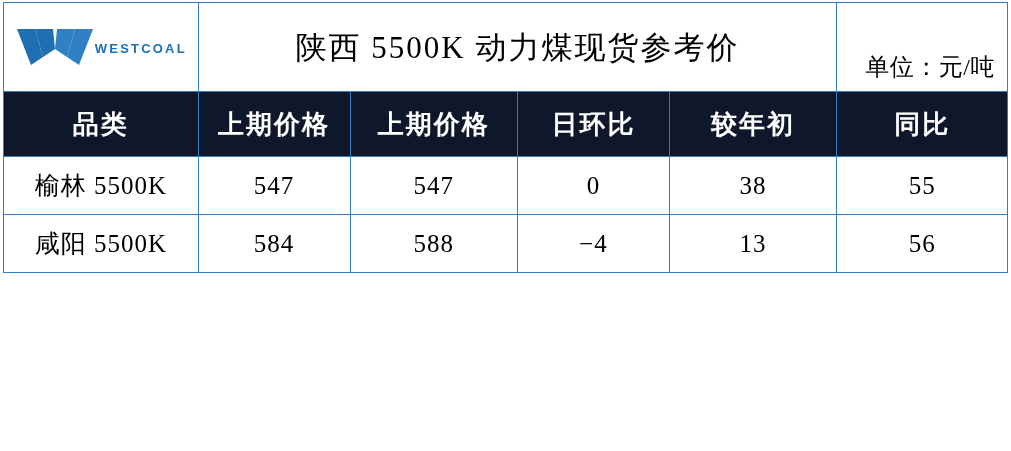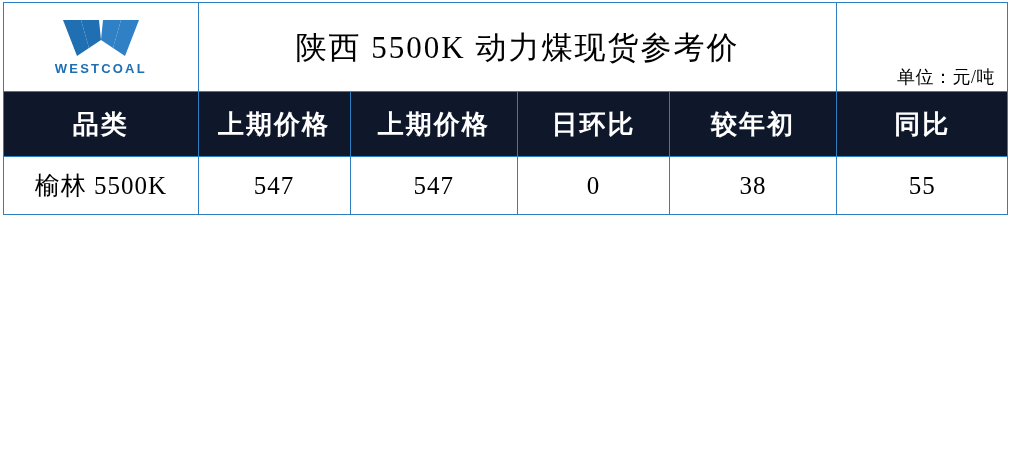--- a/index.html
+++ b/index.html
@@ -34,21 +34,21 @@
   }
   
   .logo-cell {
     width: 186px;
     height: 88px;
     border-left: 1px solid #2f7ec0;
     border-top: 1px solid #2f7ec0;
   }
   .logo-wrap {
     display: flex;
-    flex-direction: column;
+    flex-direction: row;
     align-items: center;
     justify-content: center;
     height: 88px;
   }
   .logo-mark {
     display: block;
     line-height: 0;
   }
   .logo-text {
     font-family: "Liberation Sans", sans-serif;
@@ -70,22 +70,22 @@
     padding-top: 2px;
   }
   .unit-cell {
     width: 163px;
     height: 88px;
     position: relative;
   }
   .unit-text {
     position: absolute;
     right: 12px;
-    bottom: 2px;
-    font-size: 18px;
+    bottom: 8px;
+    font-size: 24px;
     letter-spacing: 0.5px;
     white-space: nowrap;
   }
   
   tr.col-header td {
     background: #0f172a;
     color: #ffffff;
     height: 64px;
     font-size: 26px;
     font-weight: 700;
@@ -159,16 +159,24 @@
       <tr class="data-row">
         <td class="cat-cell">榆林 5500K</td>
         <td>547</td>
         <td>547</td>
         <td>0</td>
         <td>38</td>
         <td>55</td>
       </tr>
 
 
+      <tr class="data-row">
+        <td class="cat-cell">咸阳 5500K</td>
+        <td>584</td>
+        <td>588</td>
+        <td>−4</td>
+        <td>13</td>
+        <td>56</td>
+      </tr>
 
     </tbody>
   </table>
 </div>
 
 </body></html>

